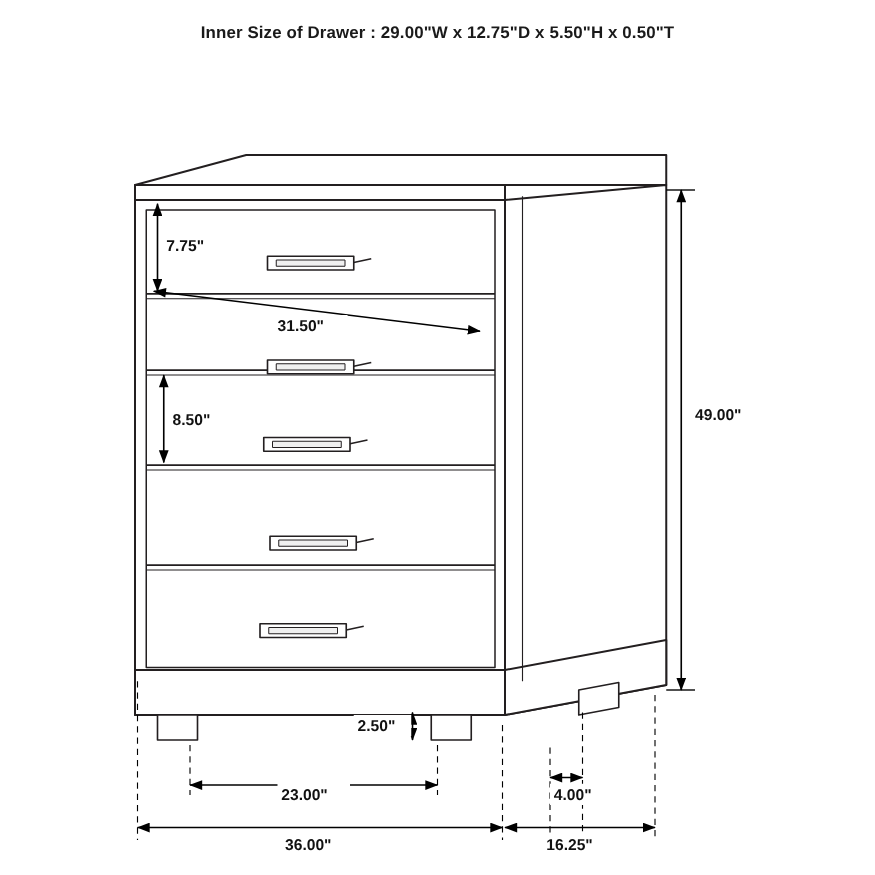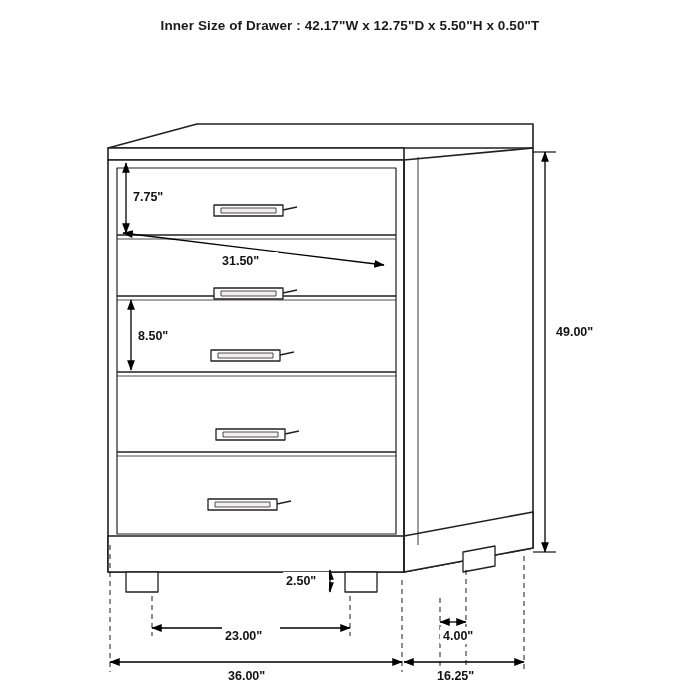--- a/index.html
+++ b/index.html
@@ -44,21 +44,21 @@
   }
   .lbl-bg {
     fill: #ffffff;
   }
 </style>
 </head>
 <body>
 
 <div id="page">
 
-  <div id="title">Inner Size of Drawer : 42.17"W x 12.75"D x 5.50"H x 0.50"T</div>
+  <div id="title">Inner Size of Drawer : 29.00"W x 12.75"D x 5.50"H x 0.50"T</div>
 
   <div id="svgwrap">
     <svg width="700" height="700" viewBox="0 0 700 700" xmlns="http://www.w3.org/2000/svg">
       <defs>
         <marker id="arrowEnd" markerWidth="9" markerHeight="9" refX="7.5" refY="3" orient="auto" markerUnits="strokeWidth">
           <path d="M0,0 L8,3 L0,6 z" fill="#000000"></path>
         </marker>
         <marker id="arrowStart" markerWidth="9" markerHeight="9" refX="0.5" refY="3" orient="auto" markerUnits="strokeWidth">
           <path d="M8,0 L0,3 L8,6 z" fill="#000000"></path>
         </marker>

